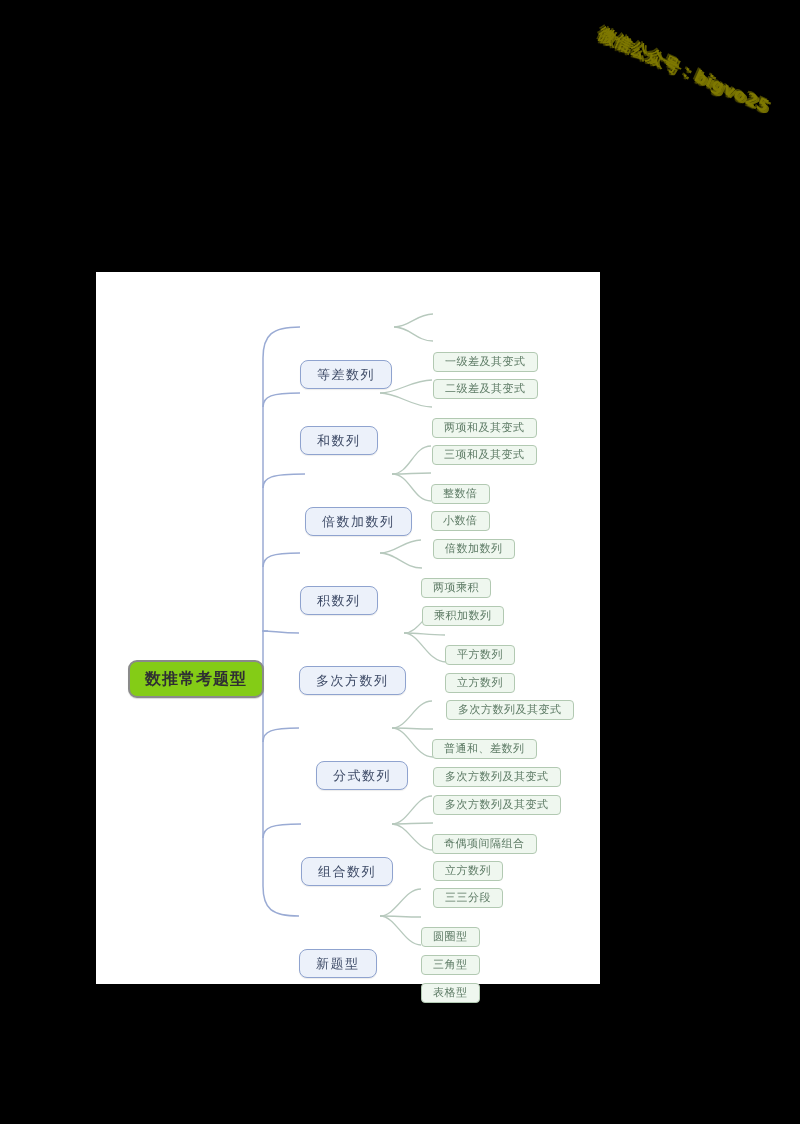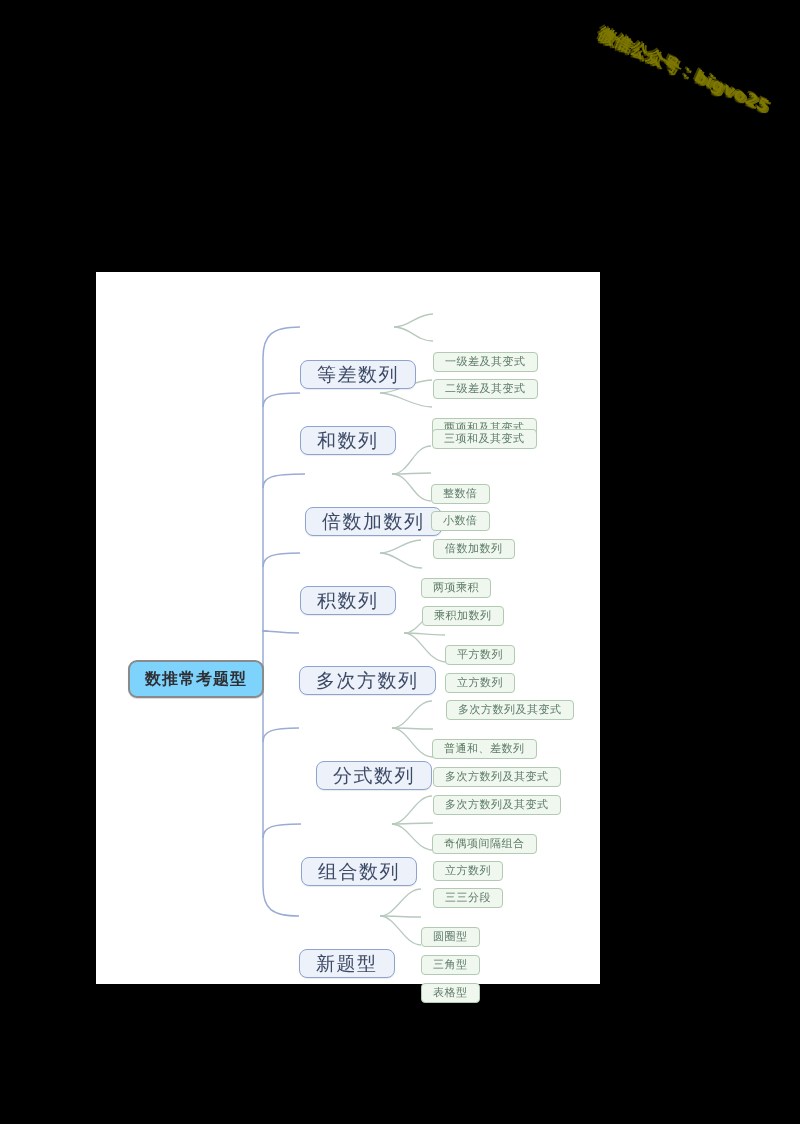--- a/index.html
+++ b/index.html
@@ -4,25 +4,25 @@
 <style>
   html,body{margin:0;padding:0;background:#000;}
   .page{position:relative;width:800px;height:1124px;background:#000;overflow:hidden;
         font-family:"DejaVu Sans","Liberation Sans",sans-serif;}
   .watermark{position:absolute;left:604px;top:22px;color:#7e7800;font-size:17px;font-weight:bold;
              transform:rotate(24deg);transform-origin:0 0;white-space:nowrap;letter-spacing:0.5px;
              text-shadow:3px 1px 0 rgba(126,120,0,.85), -2px -1px 0 rgba(126,120,0,.55), 1px 2px 1px rgba(126,120,0,.6);}
   .panel{position:absolute;left:96px;top:272px;width:504px;height:712px;background:#ffffff;}
   .connectors{position:absolute;left:0;top:0;width:504px;height:712px;}
   .node{position:absolute;box-sizing:border-box;white-space:nowrap;text-align:left;margin-top:48px;}
-  .root{background:#7dd3fc;border:2px solid #8a8a8a;border-radius:9px;
+  .root{background:#84cc16;border:2px solid #8a8a8a;border-radius:9px;
         font-size:16px;line-height:20px;font-weight:bold;color:#2f2f33;
         padding:7px 15px;letter-spacing:1px;box-shadow:0 1px 1px rgba(0,0,0,.15);}
   .branch{background:#ecf1fa;border:1.5px solid #8fa3cf;border-radius:8px;
-          font-size:19px;line-height:17px;color:#3d4a66;padding:5px 16px;letter-spacing:1.5px;
+          font-size:13px;line-height:17px;color:#3d4a66;padding:5px 16px;letter-spacing:1.5px;
           box-shadow:0 1px 1px rgba(0,0,0,.08);}
   .leaf{background:#eff7ef;border:1px solid #b2c9b2;border-radius:4px;
         font-size:11px;line-height:12px;color:#5c7a64;padding:3px 11px;letter-spacing:0.5px;}
 </style>
 </head>
 <body>
 
 <div class="page">
 
   <div class="watermark">微信公众号：bigvo25</div>
@@ -73,21 +73,21 @@
     <div class="node branch" style="left:204px;top:266px">积数列</div>
     <div class="node branch" style="left:203px;top:346px">多次方数列</div>
     <div class="node branch" style="left:220px;top:441px">分式数列</div>
     <div class="node branch" style="left:205px;top:537px">组合数列</div>
     <div class="node branch" style="left:203px;top:629px">新题型</div>
 
     <div class="node leaf" style="left:337px;top:32px">一级差及其变式</div>
     <div class="node leaf" style="left:337px;top:59px">二级差及其变式</div>
 
     <div class="node leaf" style="left:336px;top:98px">两项和及其变式</div>
-    <div class="node leaf" style="left:336px;top:109px">三项和及其变式</div>
+    <div class="node leaf" style="left:336px;top:125px">三项和及其变式</div>
 
     <div class="node leaf" style="left:335px;top:164px">整数倍</div>
     <div class="node leaf" style="left:335px;top:191px">小数倍</div>
     <div class="node leaf" style="left:337px;top:219px">倍数加数列</div>
 
     <div class="node leaf" style="left:325px;top:258px">两项乘积</div>
     <div class="node leaf" style="left:326px;top:286px">乘积加数列</div>
 
     <div class="node leaf" style="left:349px;top:325px">平方数列</div>
     <div class="node leaf" style="left:349px;top:353px">立方数列</div>

